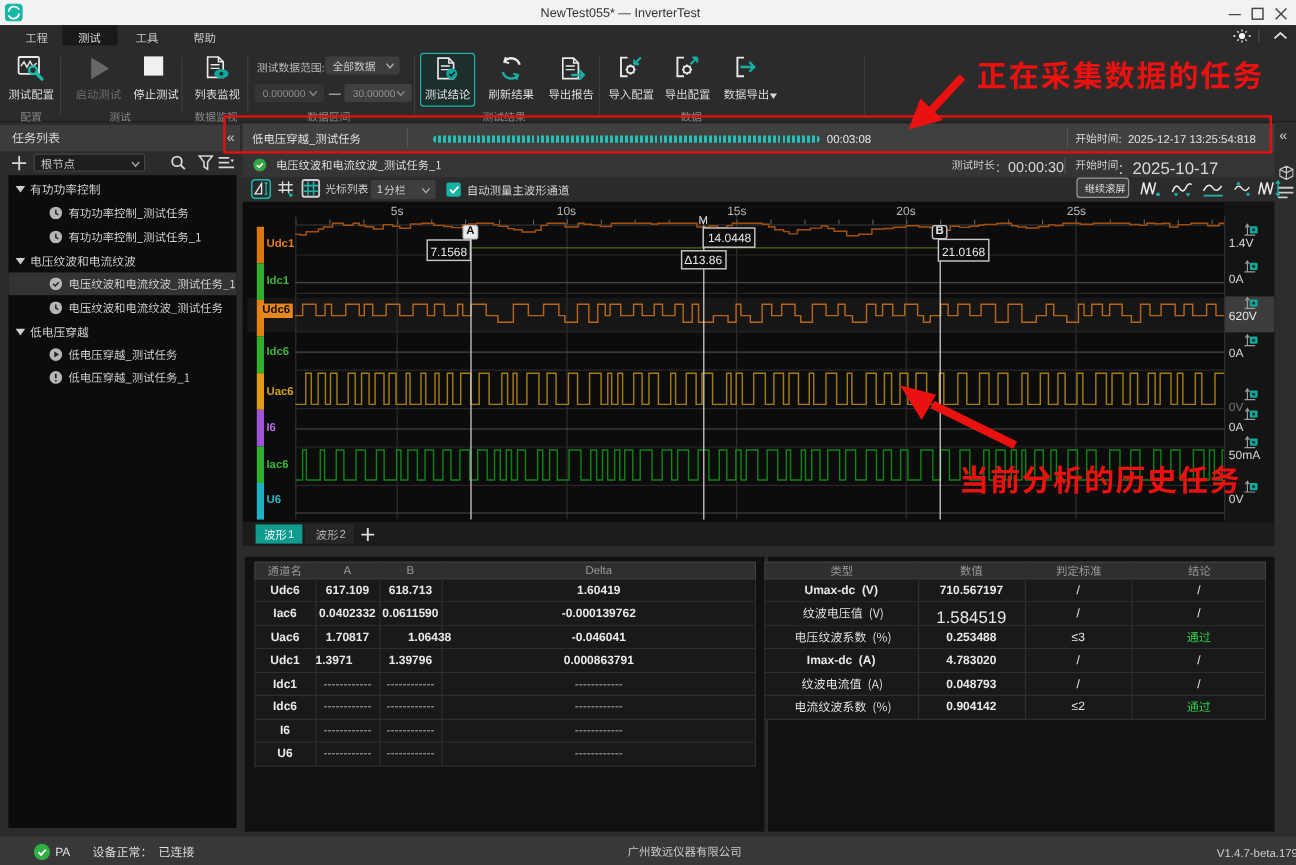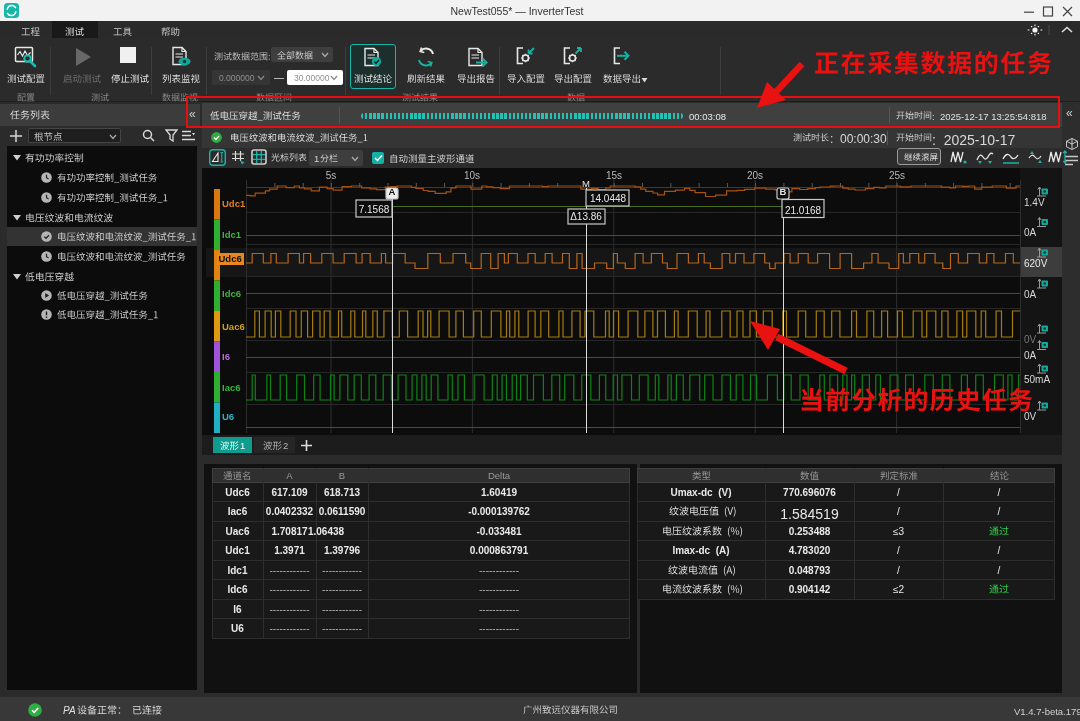--- a/index.html
+++ b/index.html
@@ -177,21 +177,21 @@
         <path d="M1 1 L4 4.5 L7 1" stroke="#aaa" stroke-width="1.2" fill="none"></path>
       </svg>
     </div>
 <div style="position:absolute;left:212px;top:70px;width:58px;height:15px;background:#353535;border-radius:2px;">
       <div style="position:absolute;left:7px;top:3px;font-size:8.5px;color:#8f8f8f">0.000000</div>
       <svg class="abs" style="left:45px;top:5px" width="8" height="6">
         <path d="M1 1 L4 4.5 L7 1" stroke="#888" stroke-width="1.2" fill="none"></path>
       </svg>
     </div>
 <div style="position:absolute;left:273.5px;top:77.5px;width:10px;height:1.5px;background:#b5b5b5;"></div>
-<div style="position:absolute;left:287px;top:70px;width:56px;height:15px;background:#ffffff;border-radius:2px;">
+<div style="position:absolute;left:287px;top:70px;width:56px;height:15px;background:#404040;border-radius:2px;">
       <div style="position:absolute;left:7px;top:3px;font-size:8.5px;color:#8f8f8f">30.00000</div>
       <svg class="abs" style="left:43px;top:5px" width="8" height="6">
         <path d="M1 1 L4 4.5 L7 1" stroke="#888" stroke-width="1.2" fill="none"></path>
       </svg>
     </div>
 <div style="position:absolute;left:350px;top:44px;width:46px;height:45px;background:#1d2f2d;border:1px solid #1ab5a8;border-radius:3px;"></div>
 <svg class="abs" style="left:362px;top:47px" width="22" height="20" viewBox="0 0 22 20">
 <path d="M3 1.5 H12 L16 5.5 V18.5 H3 Z" fill="none" stroke="#e8e8e8" stroke-width="1.4"></path>
 <path d="M12 1.5 V5.5 H16" fill="none" stroke="#e8e8e8" stroke-width="1.2"></path>
 <path d="M5.5 8 H13 M5.5 11 H13" stroke="#e8e8e8" stroke-width="1.2"></path>
@@ -818,24 +818,24 @@
     <div style="position:absolute;left:212px;top:486.75px;width:51px;text-align:center;font-size:10px;font-weight:bold;color:#e8e8e8">Udc6</div>
     <div style="position:absolute;left:263px;top:486.75px;width:53px;text-align:center;font-size:10px;font-weight:bold;color:#e8e8e8">617.109</div>
     <div style="position:absolute;left:316px;top:486.75px;width:52px;text-align:center;font-size:10px;font-weight:bold;color:#e8e8e8">618.713</div>
     <div style="position:absolute;left:368px;top:486.75px;width:262px;text-align:center;font-size:10px;font-weight:bold;color:#e8e8e8">1.60419</div>
     <div style="position:absolute;left:212px;top:506.25px;width:51px;text-align:center;font-size:10px;font-weight:bold;color:#e8e8e8">Iac6</div>
     <div style="position:absolute;left:263px;top:506.25px;width:53px;text-align:center;font-size:10px;font-weight:bold;color:#e8e8e8">0.0402332</div>
     <div style="position:absolute;left:316px;top:506.25px;width:52px;text-align:center;font-size:10px;font-weight:bold;color:#e8e8e8">0.0611590</div>
     <div style="position:absolute;left:368px;top:506.25px;width:262px;text-align:center;font-size:10px;font-weight:bold;color:#e8e8e8">-0.000139762</div>
     <div style="position:absolute;left:212px;top:525.75px;width:51px;text-align:center;font-size:10px;font-weight:bold;color:#e8e8e8">Uac6</div>
     <div style="position:absolute;left:263px;top:525.75px;width:53px;text-align:center;font-size:10px;font-weight:bold;color:#e8e8e8">1.70817</div>
-    <div style="position:absolute;left:300px;top:525.75px;width:52px;text-align:center;font-size:10px;font-weight:bold;color:#e8e8e8">1.06438</div>
-    <div style="position:absolute;left:368px;top:525.75px;width:262px;text-align:center;font-size:10px;font-weight:bold;color:#e8e8e8">-0.033481</div>
+    <div style="position:absolute;left:332px;top:525.75px;width:52px;text-align:center;font-size:10px;font-weight:bold;color:#e8e8e8">1.06438</div>
+    <div style="position:absolute;left:368px;top:525.75px;width:262px;text-align:center;font-size:10px;font-weight:bold;color:#e8e8e8">-0.046041</div>
     <div style="position:absolute;left:212px;top:545.25px;width:51px;text-align:center;font-size:10px;font-weight:bold;color:#e8e8e8">Udc1</div>
-    <div style="position:absolute;left:263px;top:545.25px;width:53px;text-align:center;font-size:10px;font-weight:bold;color:#e8e8e8">1.3971</div>
+    <div style="position:absolute;left:263px;top:545.25px;width:53px;font-size:10px;font-weight:bold;color:#e8e8e8">1.3971</div>
     <div style="position:absolute;left:316px;top:545.25px;width:52px;text-align:center;font-size:10px;font-weight:bold;color:#e8e8e8">1.39796</div>
     <div style="position:absolute;left:368px;top:545.25px;width:262px;text-align:center;font-size:10px;font-weight:bold;color:#e8e8e8">0.000863791</div>
     <div style="position:absolute;left:212px;top:564.75px;width:51px;text-align:center;font-size:10px;font-weight:bold;color:#e8e8e8">Idc1</div>
     <div style="position:absolute;left:263px;top:564.75px;width:53px;text-align:center;font-size:10px;font-weight:normal;color:#b0b0b0">------------</div>
     <div style="position:absolute;left:316px;top:564.75px;width:52px;text-align:center;font-size:10px;font-weight:normal;color:#b0b0b0">------------</div>
     <div style="position:absolute;left:368px;top:564.75px;width:262px;text-align:center;font-size:10px;font-weight:normal;color:#b0b0b0">------------</div>
     <div style="position:absolute;left:212px;top:584.25px;width:51px;text-align:center;font-size:10px;font-weight:bold;color:#e8e8e8">Idc6</div>
     <div style="position:absolute;left:263px;top:584.25px;width:53px;text-align:center;font-size:10px;font-weight:normal;color:#b0b0b0">------------</div>
     <div style="position:absolute;left:316px;top:584.25px;width:52px;text-align:center;font-size:10px;font-weight:normal;color:#b0b0b0">------------</div>
     <div style="position:absolute;left:368px;top:584.25px;width:262px;text-align:center;font-size:10px;font-weight:normal;color:#b0b0b0">------------</div>
@@ -877,21 +877,21 @@
           <use href="#g52" x="3000"></use>
         </g>
       </svg></div>
     <div style="position:absolute;left:989.5px;top:469.5px;"><svg class="ct " width="19.0" height="11.9" style="width:19.0px;height:11.9px" viewBox="0 0 19.0 11.9">
         <g fill="#9a9a9a" transform="translate(0,9.2) scale(0.009500,-0.009500)">
           <use href="#g16" x="0"></use>
           <use href="#g1d" x="1000"></use>
         </g>
       </svg></div>
     <div style="position:absolute;left:637px;top:486.75px;width:128px;text-align:center;font-size:10px;font-weight:bold;color:#e8e8e8">Umax-dc&nbsp;&nbsp;(V)</div>
-    <div style="position:absolute;left:765px;top:486.75px;width:89px;text-align:center;font-size:10px;font-weight:bold;color:#e8e8e8">770.696076</div>
+    <div style="position:absolute;left:765px;top:486.75px;width:89px;text-align:center;font-size:10px;font-weight:bold;color:#e8e8e8">710.567197</div>
     <div style="position:absolute;left:854px;top:486.75px;width:89px;text-align:center;font-size:10px;font-weight:normal;color:#e8e8e8">/</div>
     <div style="position:absolute;left:943px;top:486.75px;width:112px;text-align:center;font-size:10px;font-weight:normal;color:#e8e8e8">/</div>
     <div style="position:absolute;left:668.625px;top:505.25px;"><svg class="ct " width="67.5" height="12.5" style="width:67.5px;height:12.5px" viewBox="0 0 67.5 12.5">
         <g fill="#e8e8e8" transform="translate(0,9.7) scale(0.010000,-0.010000)">
           <use href="#g33" x="0"></use>
           <use href="#g34" x="1000"></use>
           <use href="#g31" x="2000"></use>
           <use href="#g32" x="3000"></use>
           <use href="#g4f" x="4000"></use>
           <use href="#g53" x="5500"></use>
@@ -961,21 +961,21 @@
         <g fill="#2fd04a" transform="translate(0,9.7) scale(0.010000,-0.010000)">
           <use href="#g46" x="0"></use>
           <use href="#g58" x="1000"></use>
         </g>
       </svg></div>
 <div style="position:absolute;left:0px;top:697px;width:1080px;height:24px;background:#383838;"></div>
 <svg class="abs" style="left:28px;top:703px" width="14" height="14">
       <circle cx="7" cy="7" r="6.8" fill="#2fae43"></circle>
       <path d="M4 7.2 L6.2 9.4 L10.2 5" stroke="#fff" stroke-width="1.6" fill="none"></path>
     </svg>
-<div style="position:absolute;left:63px;top:705px;font-size:10px;color:#e0e0e0;font-style:italic;">PA</div>
+<div style="position:absolute;left:46px;top:705px;font-size:10px;color:#e0e0e0;">PA</div>
 <div style="position:absolute;left:77px;top:704px;"><svg class="ct " width="85.0" height="12.5" style="width:85.0px;height:12.5px" viewBox="0 0 85.0 12.5">
         <g fill="#e0e0e0" transform="translate(0,9.7) scale(0.010000,-0.010000)">
           <use href="#g5a" x="0"></use>
           <use href="#g5b" x="1000"></use>
           <use href="#g5c" x="2000"></use>
           <use href="#g5d" x="3000"></use>
           <use href="#g5e" x="4000"></use>
           <use href="#g5f" x="5500"></use>
           <use href="#g60" x="6500"></use>
           <use href="#g61" x="7500"></use>

